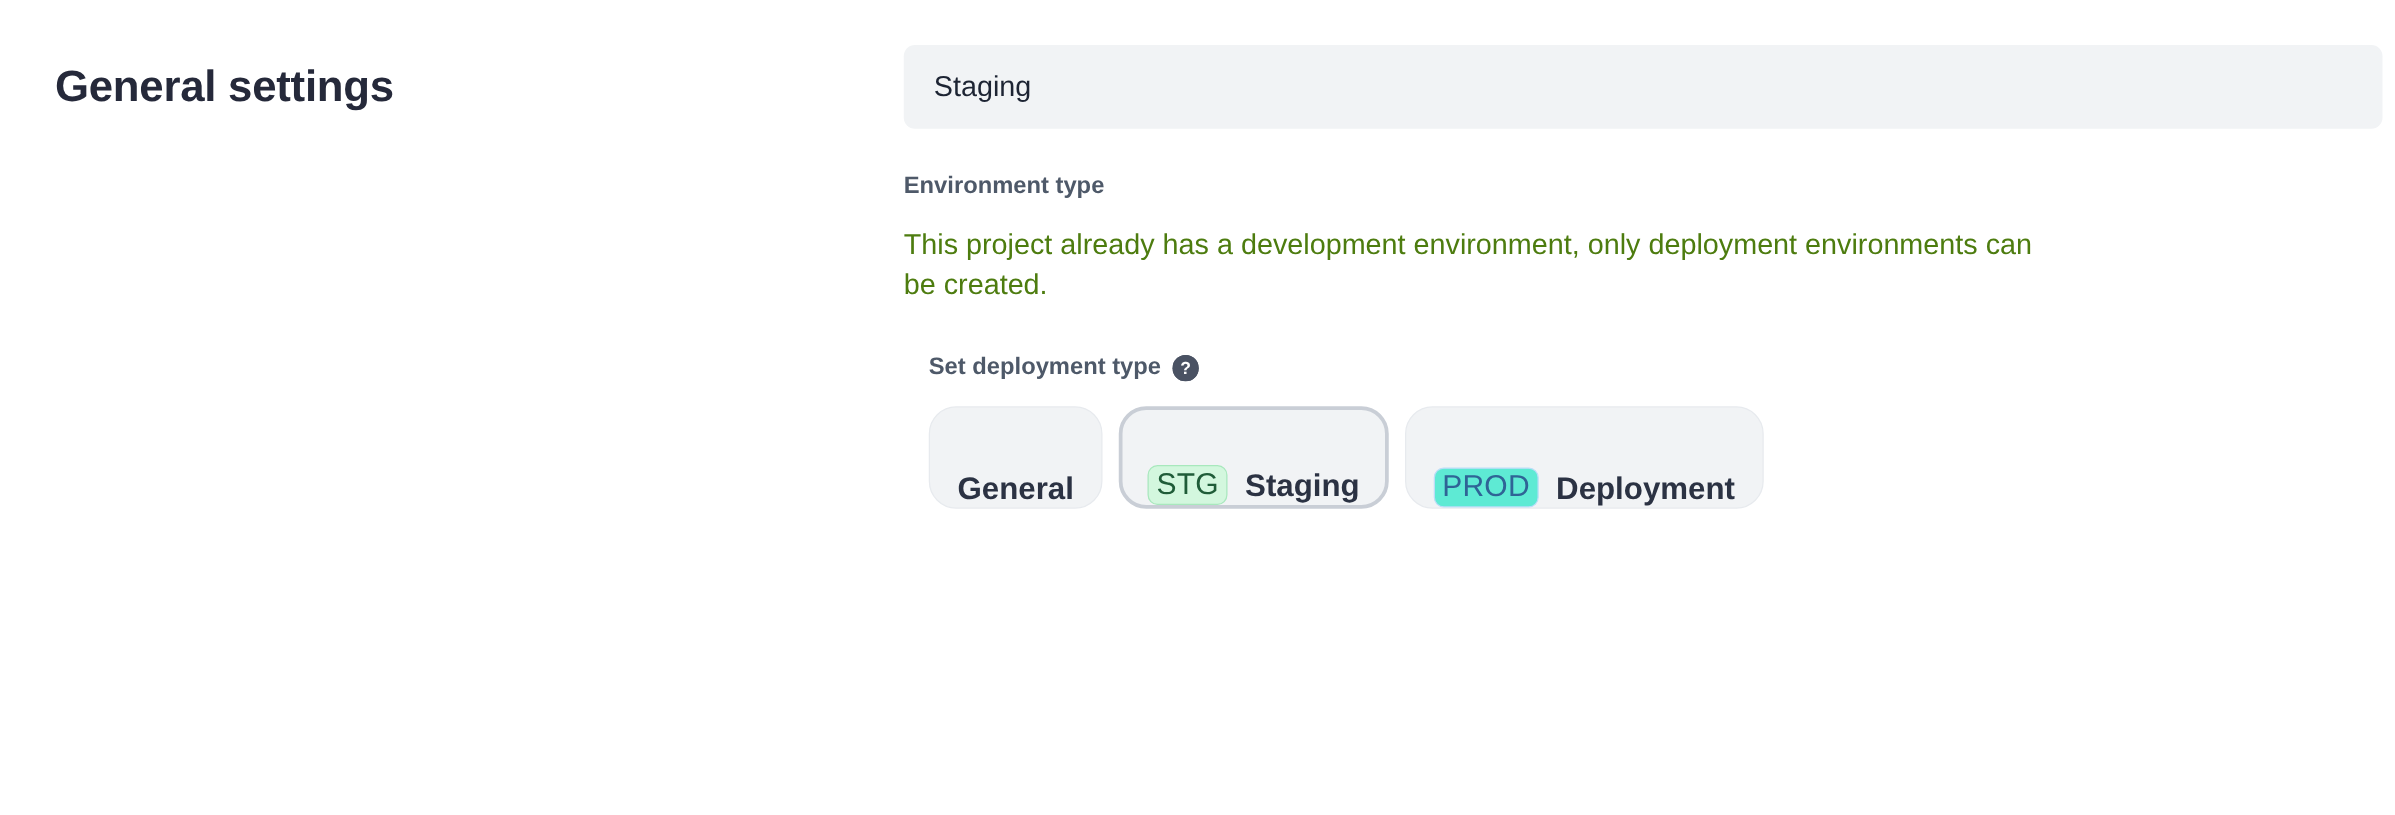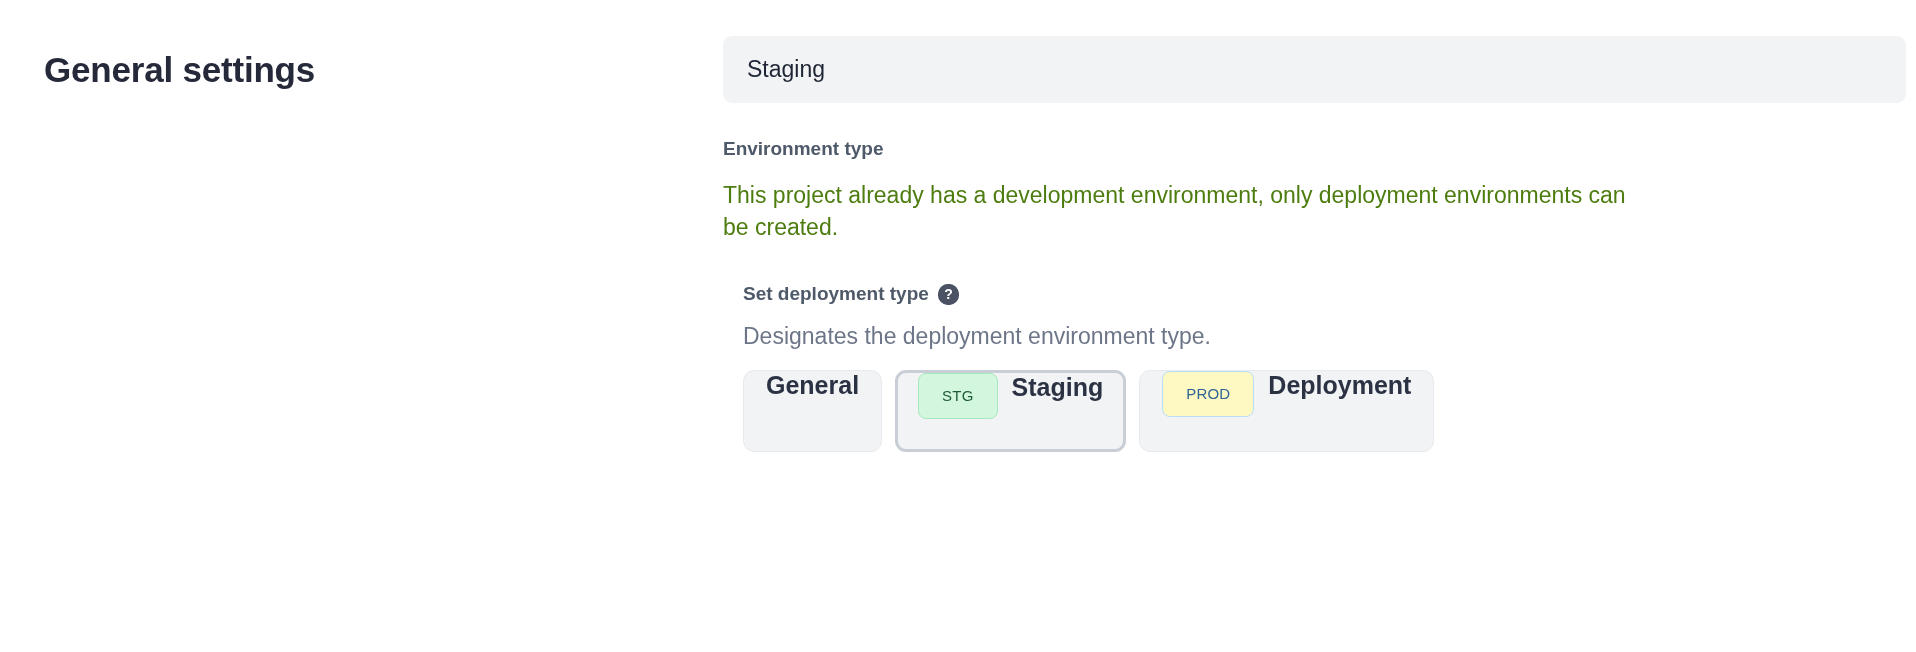--- a/index.html
+++ b/index.html
@@ -112,27 +112,27 @@
   .type-group {
     display: flex;
     align-items: stretch;
     gap: 13px;
     margin-top: 18px;
   }
 
   .type-btn {
     box-sizing: border-box;
     display: flex;
-    align-items: flex-start;
+    align-items: flex-end;
     gap: 14px;
     min-height: 82px;
     padding: 0 22px;
     background: #f1f3f5;
     border: 1px solid #e7eaee;
-    border-radius: 11px;
+    border-radius: 22px;
     cursor: pointer;
     font-family: "Liberation Sans", sans-serif;
     transition: none;
   }
   .type-btn.selected {
     border: 3px solid #c9ced6;
     padding: 0 20px;
   }
 
   .type-btn .type-name {
@@ -140,35 +140,35 @@
     font-weight: 700;
     color: #2b3243;
     white-space: nowrap;
   }
 
   .type-badge {
     box-sizing: border-box;
     display: inline-flex;
     align-items: center;
     justify-content: center;
-    height: 46px;
-    padding: 0 23px;
+    height: 32px;
+    padding: 0 6px;
     border-radius: 8px;
-    font-size: 15px;
+    font-size: 24px;
     font-weight: 400;
     letter-spacing: 0.2px;
     white-space: nowrap;
   }
   .type-badge.stg {
     background: #d3f7de;
     border: 1px solid #a8e8bd;
     color: #1f5c38;
   }
   .type-badge.prod {
-    background: #fef9c3;
+    background: #5eead4;
     border: 1px solid #bcddf8;
     color: #2f6496;
   }
 </style>
 </head>
 <body>
 
 <div class="page">
 
   <h1 class="section-title">General settings</h1>
@@ -188,21 +188,20 @@
       <div class="field-label">
         <span>Set deployment type</span>
         <span class="help-icon">
           <svg width="21" height="21" viewBox="0 0 21 21" aria-hidden="true">
             <circle cx="10.5" cy="10.5" r="10.5" fill="#4a5263"></circle>
             <text x="10.5" y="15.4" text-anchor="middle" font-family="Liberation Sans, sans-serif" font-size="14" font-weight="bold" fill="#ffffff">?</text>
           </svg>
         </span>
       </div>
 
-      <p class="deploy-desc">Designates the deployment environment type.</p>
 
       <div class="type-group">
 
         <div class="type-btn">
           <span class="type-name">General</span>
         </div>
 
         <div class="type-btn selected">
           <span class="type-badge stg">STG</span>
           <span class="type-name">Staging</span>

